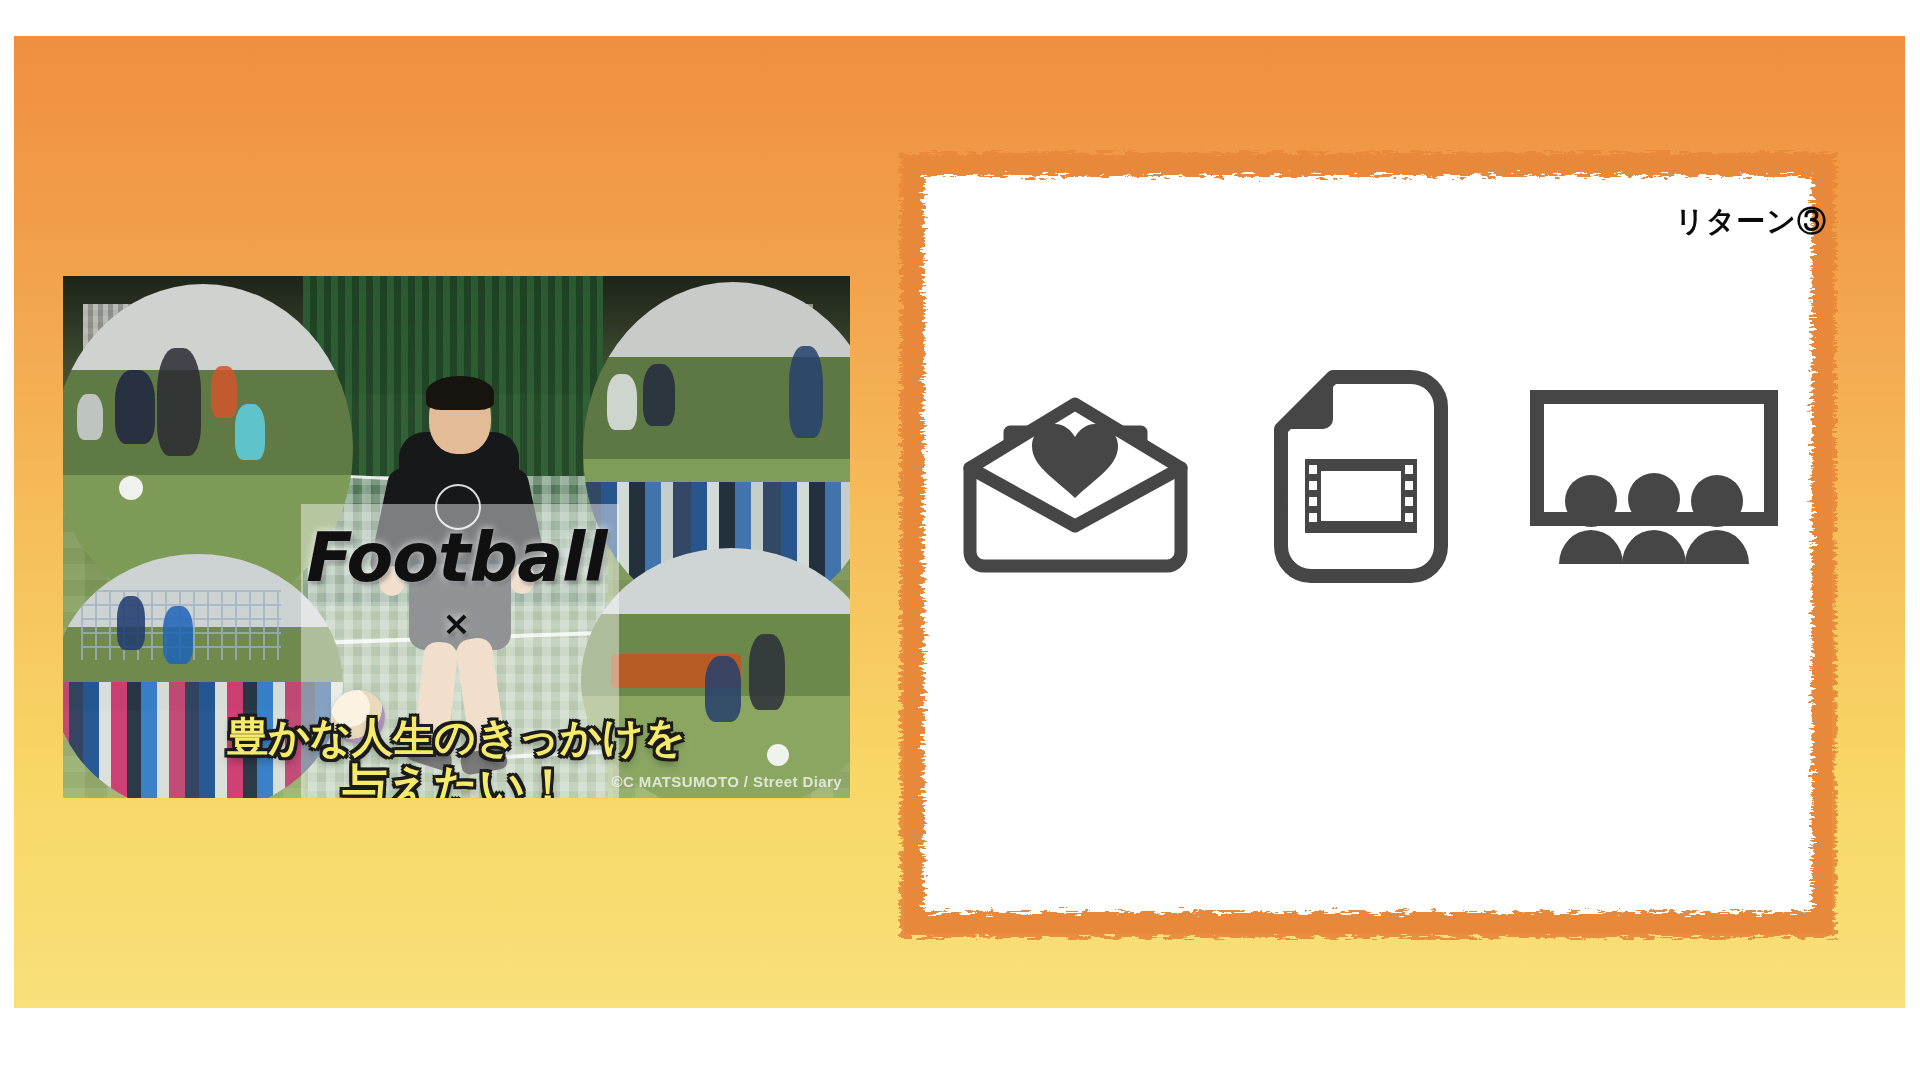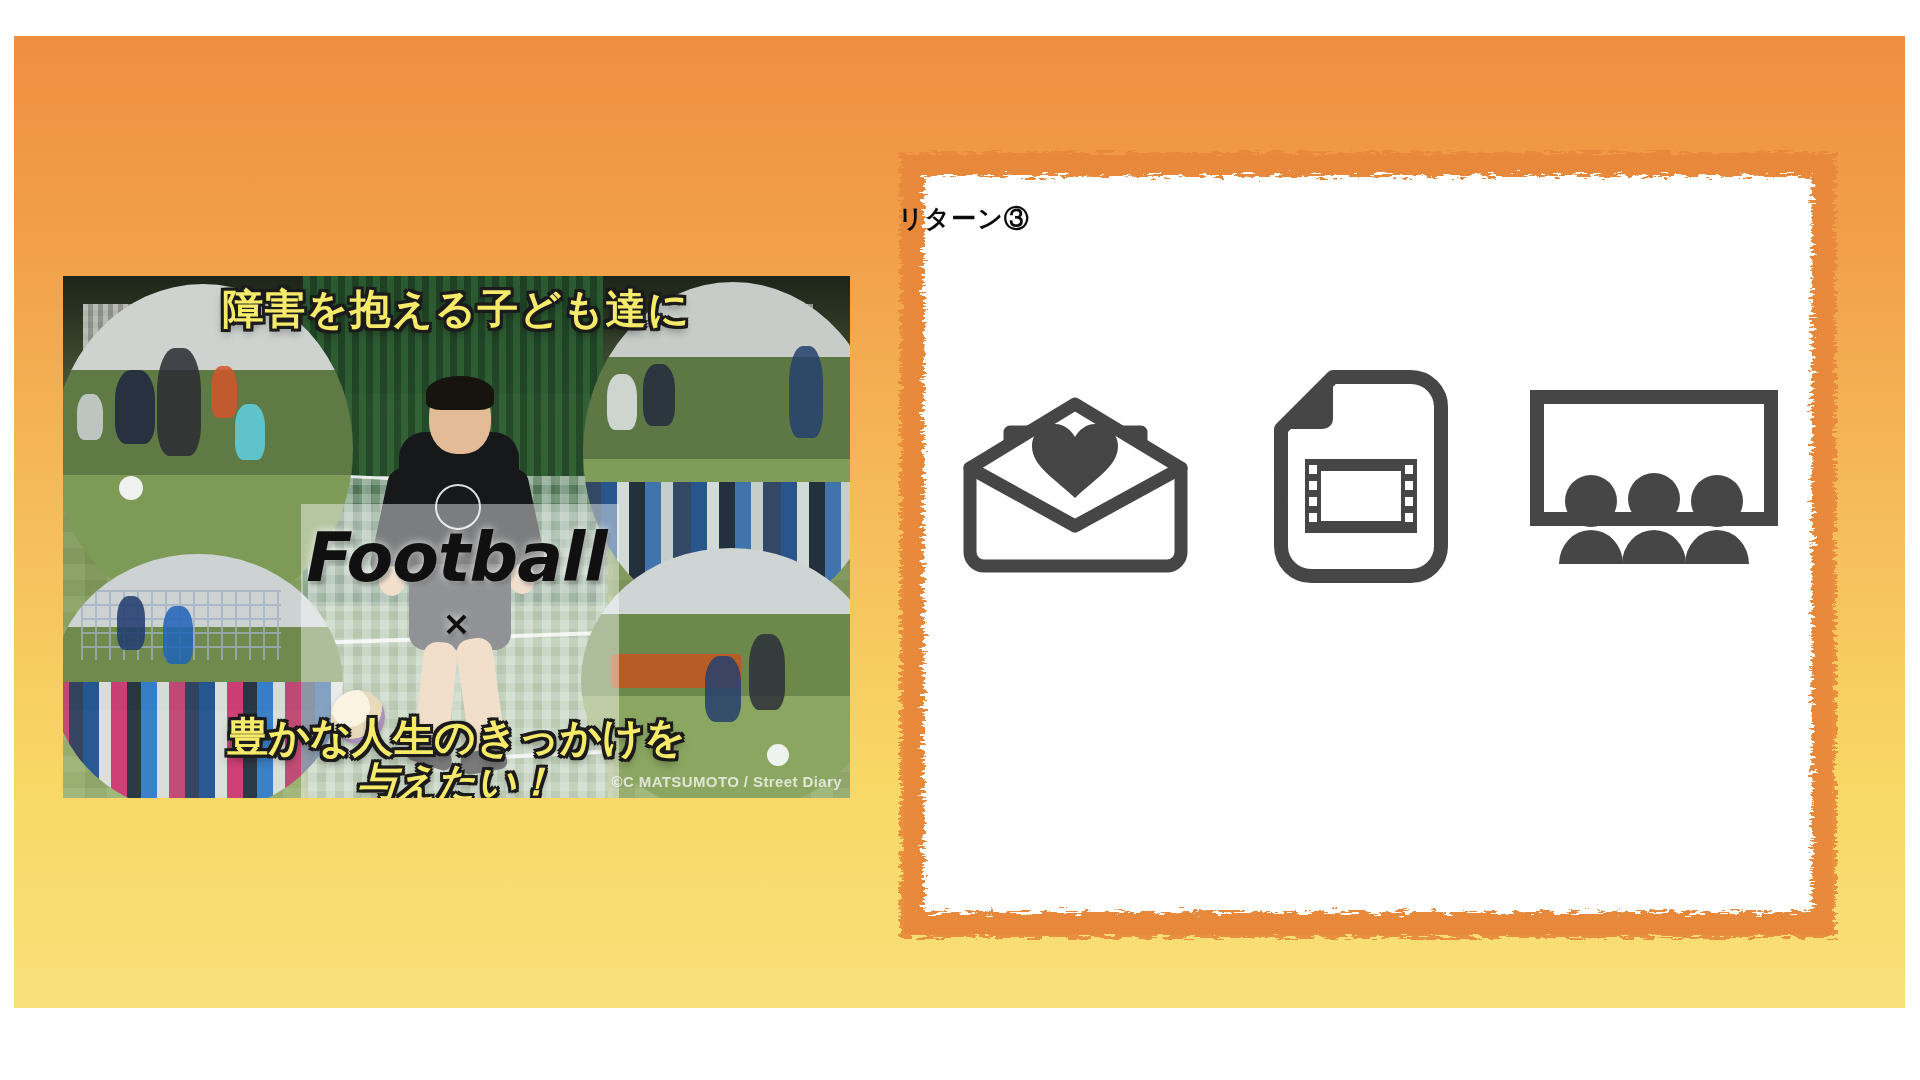--- a/index.html
+++ b/index.html
@@ -152,42 +152,41 @@
     letter-spacing:-1px; text-shadow:0 0 9px rgba(255,255,255,.85), 2px 3px 4px rgba(0,0,0,.45);
   }
   #ov-bottom1 {
     top:440px; font-size:41px; font-weight:700; color:#f6ea6a;
     text-shadow:
       -3px 0 #1b1b1b, 3px 0 #1b1b1b, 0 -3px #1b1b1b, 0 3px #1b1b1b,
       -3px -3px #1b1b1b, 3px -3px #1b1b1b, -3px 3px #1b1b1b, 3px 3px #1b1b1b,
       0 5px 8px rgba(0,0,0,.5);
   }
   #ov-bottom2 {
-    top:486px; font-size:39px; font-weight:700; color:#f6ea6a;
+    top:486px; font-size:45px; font-weight:700; color:#f6ea6a;
     text-shadow:
       -3px 0 #1b1b1b, 3px 0 #1b1b1b, 0 -3px #1b1b1b, 0 3px #1b1b1b,
       -3px -3px #1b1b1b, 3px -3px #1b1b1b, -3px 3px #1b1b1b, 3px 3px #1b1b1b,
       0 5px 8px rgba(0,0,0,.5);
-    font-style: italic;
   }
   #photo-watermark {
     position:absolute; right:8px; bottom:8px;
     font-size:15px; font-weight:700; color:rgba(255,255,255,.72);
     letter-spacing:.4px; font-family:"Liberation Sans", sans-serif;
   }
 
   
   #return-card {
     position:absolute; left:898px; top:150px; width:940px; height:790px;
   }
 
   #card-title {
-    position:absolute; left:0; right:11px; top:52px; text-align:left;
+    position:absolute; left:0; right:11px; top:52px; text-align:right;
     font-family:"DejaVu Serif","Liberation Serif", serif;
-    font-size:25px; font-weight:700; color:#0b0b0b; letter-spacing:1px;
+    font-size:29px; font-weight:700; color:#0b0b0b; letter-spacing:1px;
   }
 
   #icon-row {
     position:absolute; left:0; right:0; top:196px; height:260px;
     display:flex; align-items:center; justify-content:center; gap:78px;
   }
   .icon-slot { display:flex; align-items:center; justify-content:center; }
 
   
   .b { position:absolute; }
@@ -259,21 +258,20 @@
       <div class="ath-shorts"></div>
       <div class="ath-leg-l"></div>
       <div class="ath-leg-r"></div>
       <div class="ath-boot" style="left:44px;top:368px;transform:rotate(18deg);"></div>
       <div class="ath-boot" style="left:98px;top:374px;transform:rotate(-10deg);"></div>
     </div>
     <div id="soccer-ball"></div>
 
     <div id="text-plate"></div>
 
-    <div class="ov-text" id="ov-top">障害を抱える子ども達に</div>
     <div class="ov-text" id="ov-football">Football</div>
     <div class="ov-text" id="ov-cross">×</div>
     <div class="ov-text" id="ov-bottom1">豊かな人生のきっかけを</div>
     <div class="ov-text" id="ov-bottom2">与えたい！</div>
 
     <div id="photo-watermark">©C MATSUMOTO / Street Diary</div>
   </div>
 
   <div id="return-card">
 

